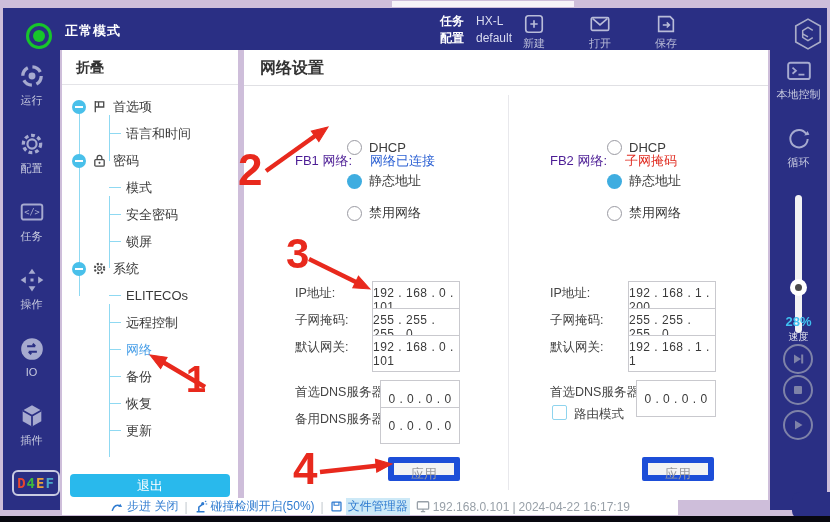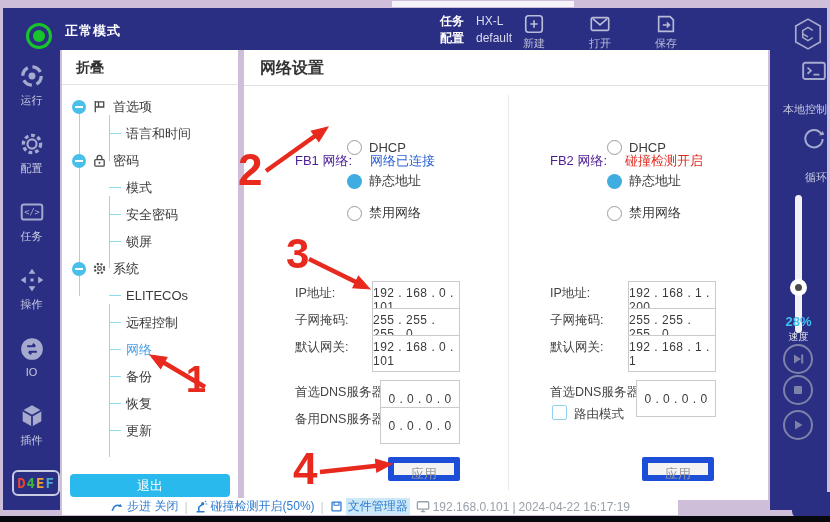--- a/index.html
+++ b/index.html
@@ -58,21 +58,21 @@
   .radio-row{display:flex;align-items:center;gap:7px;font-size:13px;color:#3A3A3A;text-align:center;}
   .radio{width:15px;height:15px;border-radius:50%;border:1px solid #9a9aa2;box-sizing:border-box;background:#fff;}
   .radio.sel{border:none;background:#3FADE0;}
   .f-label{font-size:12.5px;color:#444;}
   .ip-box{height:37px;border:1px solid #C9C9CE;box-sizing:border-box;font-size:12px;color:#3A3A3A;display:flex;align-items:center;justify-content:center;letter-spacing:0.5px;background:#fff;}
   .apply-btn{width:72px;height:24px;background:#F3F3F4;border:6px solid #1d4ed8;box-sizing:border-box;color:#9a9a9e;font-size:13px;text-align:center;line-height:22px;border-radius:2px;}
   .checkbox{width:15px;height:15px;border:1.5px solid #8FD4EE;box-sizing:border-box;border-radius:2px;background:#fff;}
 
   
   .right-rail{left:770px;top:50px;width:57px;height:460px;background:#2A2F84;}
-  .rr-item{position:absolute;width:100%;display:flex;flex-direction:column;align-items:flex-end;gap:18px;color:#A6AACF;}
+  .rr-item{position:absolute;width:100%;display:flex;flex-direction:column;align-items:center;gap:3px;color:#A6AACF;}
   .rr-item .lbl{font-size:11px;color:#C7CADF;}
   .slider-track{left:25px;top:145px;width:7px;height:138px;background:#F2F2F4;border-radius:4px;}
   .slider-thumb{left:20px;top:229px;width:17px;height:17px;border-radius:50%;background:#fff;}
   .slider-thumb::after{content:"";position:absolute;left:5px;top:5px;width:7px;height:7px;border-radius:50%;background:#4A4A4A;}
   .speed-pct{left:0;top:264px;width:100%;text-align:center;color:#3FC0F0;font-size:13px;font-weight:bold;}
   .speed-lbl{left:0;top:280px;width:100%;text-align:center;color:#E8E9F2;font-size:10px;}
   .circle-btn{position:absolute;left:13px;width:30px;height:30px;border:2px solid #7E82A8;border-radius:50%;box-sizing:border-box;display:flex;align-items:center;justify-content:center;color:#7E82A8;}
 
   
   .statusbar{left:62px;top:498px;width:616px;height:17px;background:#fff;display:flex;align-items:center;justify-content:flex-end;padding-right:48px;box-sizing:border-box;gap:6px;font-size:12px;}
@@ -307,21 +307,21 @@
   <div class="abs ip-box" style="left:128px;top:258px;width:88px;">255 . 255 . 255 .  0</div>
   <div class="abs f-label" style="left:51px;top:289px;">默认网关:</div>
   <div class="abs ip-box" style="left:128px;top:285px;width:88px;">192 . 168 .  0  . 101</div>
   <div class="abs f-label" style="left:51px;top:334px;">首选DNS服务器:</div>
   <div class="abs ip-box" style="left:136px;top:330px;width:80px;">0  .  0  .  0  .  0</div>
   <div class="abs f-label" style="left:51px;top:361px;">备用DNS服务器:</div>
   <div class="abs ip-box" style="left:136px;top:357px;width:80px;">0  .  0  .  0  .  0</div>
   <div class="abs apply-btn" style="left:144px;top:407px;">应用</div>
 
   <div class="abs net-name" style="left:306px;top:102px;">FB2 网络:</div>
-  <div class="abs net-status-bad" style="left:381px;top:102px;">碰撞检测开启</div>
+  <div class="abs net-status-bad" style="left:381px;top:102px;">子网掩码</div>
 
   <div class="abs radio-row" style="left:363px;top:90px;">
     <span class="radio"></span>
       <span>DHCP</span>
   </div>
   <div class="abs radio-row" style="left:363px;top:122px;">
     <span class="radio sel"></span>
       <span>静态地址</span>
   </div>
   <div class="abs radio-row" style="left:363px;top:154px;">

